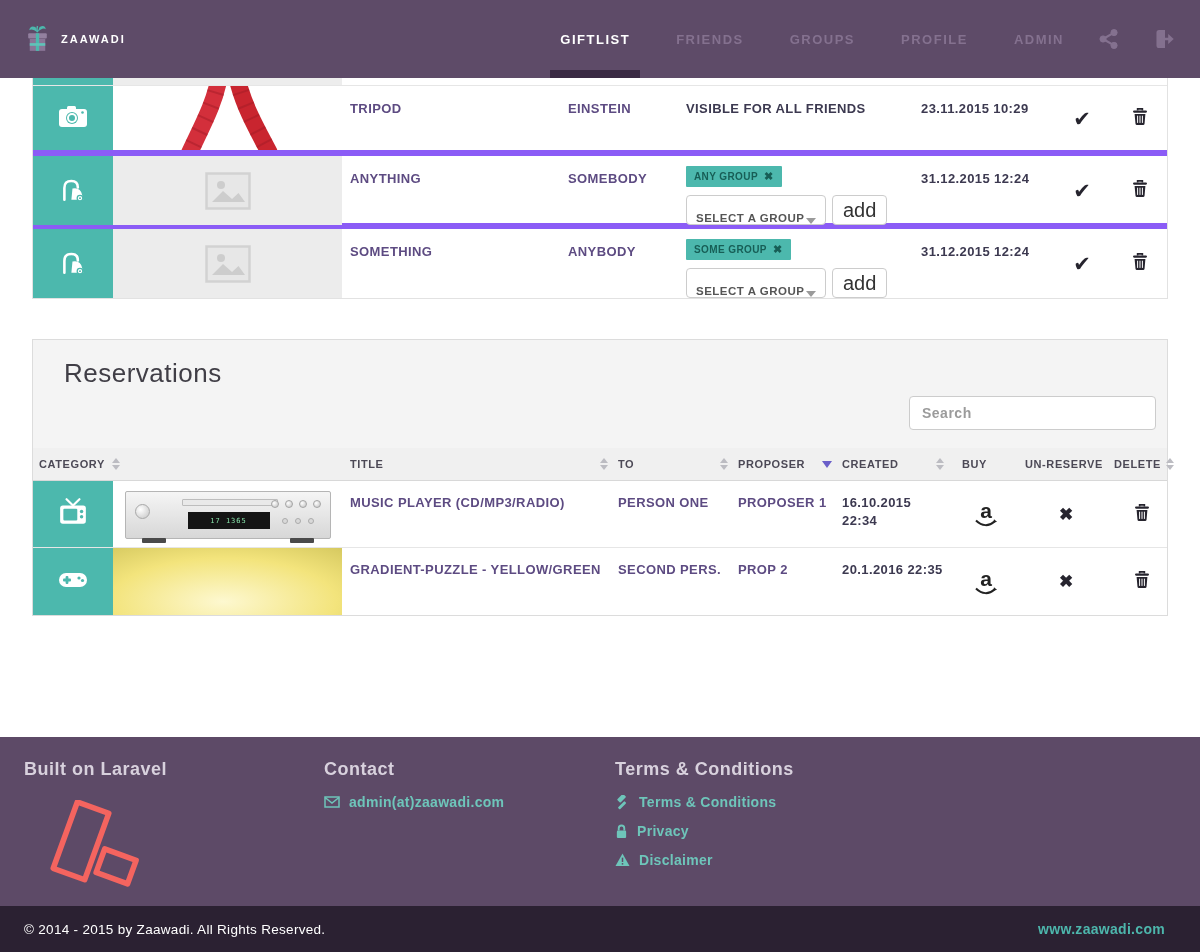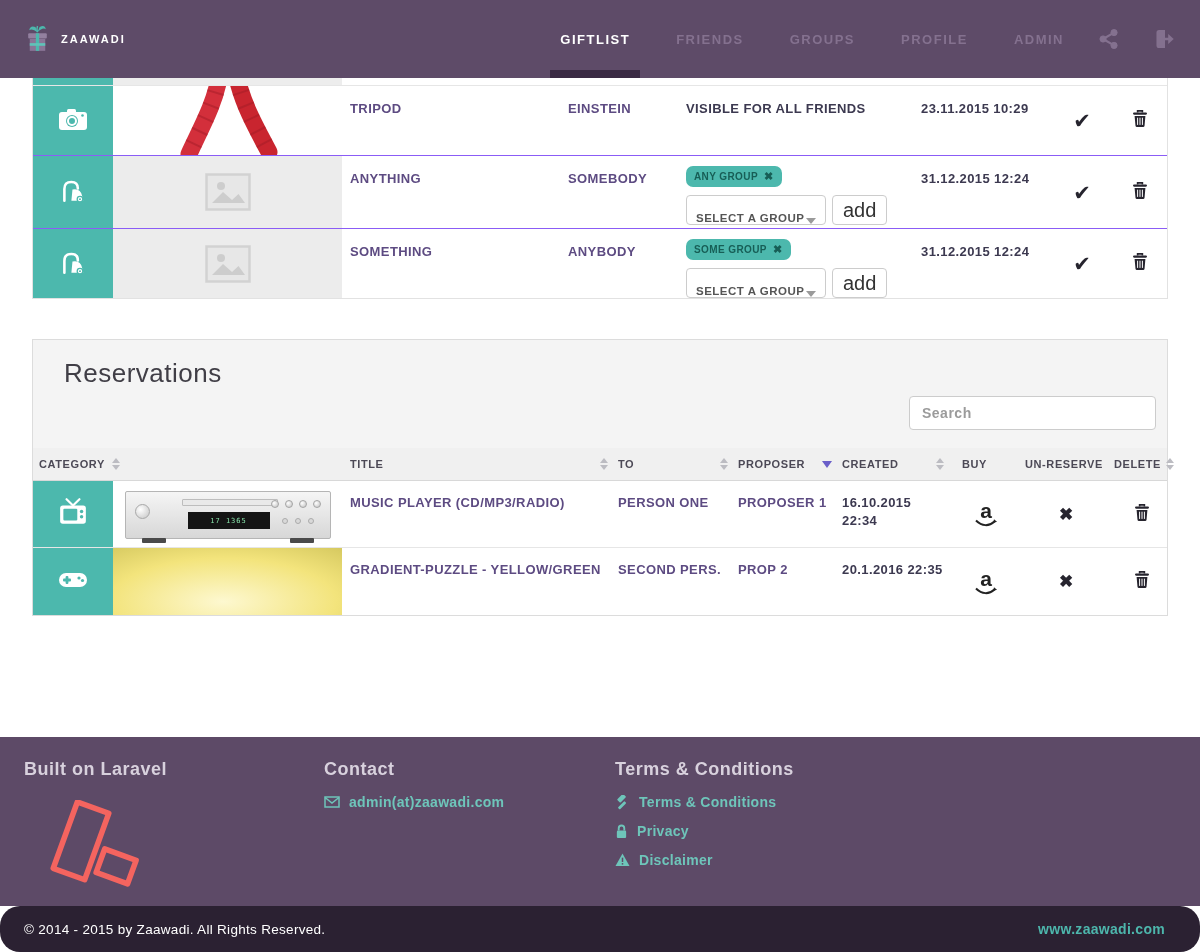--- a/index.html
+++ b/index.html
@@ -32,41 +32,41 @@
   .nav-ico svg { fill:#84718f; stroke:#84718f; }
 
   
   .gift-table {
     margin:0 32px; width:1136px; background:#fff;
     border-left:1px solid #e2e2e2; border-right:1px solid #e2e2e2; border-bottom:1px solid #e2e2e2;
   }
   .sliver-row { display:grid; grid-template-columns:80px 229px 1fr; height:8px; border-bottom:1px solid #e6e6e6; }
   .sliver-cat { background:#4cb8ad; }
   .sliver-img { background:#ededed; }
-  .g-row { display:grid; grid-template-columns:80px 229px 226px 118px 227px 140px 58px 58px; border-bottom:1px solid #8b5cf6; }
+  .g-row { display:grid; grid-template-columns:80px 229px 226px 118px 227px 140px 58px 58px; border-bottom:6px solid #8b5cf6; }
   .g-row:last-child { border-bottom:none; }
   .g-row.h70 { height:70px; } .g-row.h72 { height:73px; } .g-row.h69 { height:69px; }
   .cat-cell { background:#4cb8ad; display:flex; align-items:center; justify-content:center; }
   .img-cell { overflow:hidden; position:relative; }
   .img-cell.placeholder { background:#ececec; display:flex; align-items:center; justify-content:center; }
   .title-cell { padding:13px 6px 0 8px; }
   .link-text { color:#5d4b82; font-size:13px; font-weight:bold; letter-spacing:.4px; text-decoration:none; }
   .to-cell { padding:13px 6px 0 0; }
   .plain-text { color:#3c3950; font-size:13px; font-weight:bold; letter-spacing:.4px; }
   .vis-cell { padding:13px 6px 0 0; }
   .date-cell { padding:13px 0 0 8px; }
   .act-cell { display:flex; align-items:center; justify-content:center; }
   .check-glyph { font-size:21px; color:#26242e; cursor:pointer; line-height:1; }
   .x-glyph { font-size:17px; color:#26242e; cursor:pointer; line-height:1; font-weight:bold; }
   .trash-btn { cursor:pointer; display:flex; }
   .trash-btn svg { fill:#26242e; }
 
   .group-cell { padding:10px 6px 0 0; }
   .group-tag {
-    display:inline-flex; align-items:center; gap:6px; background:#4cb8ad; border-radius:7px;
+    display:inline-flex; align-items:center; gap:6px; background:#4cb8ad; border-radius:1px;
     padding:4px 8px; font-size:10px; font-weight:bold; letter-spacing:.4px; color:#175e56;
   }
   .tag-x { cursor:pointer; font-size:11px; color:#175e56; }
   .group-controls { display:flex; align-items:center; gap:6px; margin-top:8px; }
   .fake-select {
     width:140px; height:30px; border:1px solid #ccc; border-radius:4px; background:#fff;
     display:flex; align-items:flex-end; justify-content:space-between; padding:0 9px; cursor:pointer;
   }
   .fake-select span.sel-label { font-size:11.5px; font-weight:bold; letter-spacing:.5px; color:#555; }
   .sel-caret { width:0; height:0; border-left:5px solid transparent; border-right:5px solid transparent; border-top:6px solid #9a9a9a; }
@@ -136,21 +136,21 @@
     margin-top:auto; height:169px; background:#5d4a67; flex-shrink:0;
     display:grid; grid-template-columns:300px 291px 1fr; padding:22px 0 0 24px;
   }
   .f-heading { color:#d8d1dd; font-size:18px; font-weight:600; letter-spacing:.5px; margin-bottom:14px; }
   .laravel-logo { margin:6px 0 0 14px; }
   .f-link { display:flex; align-items:center; gap:9px; color:#6ec5ba; font-size:14px; font-weight:bold; letter-spacing:.3px; text-decoration:none; cursor:pointer; margin-bottom:13px; }
   .f-link svg { flex-shrink:0; }
 
   .copy-bar {
     height:46px; background:#2b2132; display:flex; align-items:center; justify-content:space-between;
-    padding:0 35px 0 24px; flex-shrink:0;border-radius:20px;
+    padding:0 35px 0 24px; flex-shrink:0;
   }
   .copy-text { color:#fff; font-size:13.5px; letter-spacing:.3px; }
   .copy-site { color:#4db6ac; font-size:14px; font-weight:bold; letter-spacing:.3px; text-decoration:none; cursor:pointer; }
 </style>
 </head>
 <body>
 
 <div class="page">
 
   <header class="navbar">

